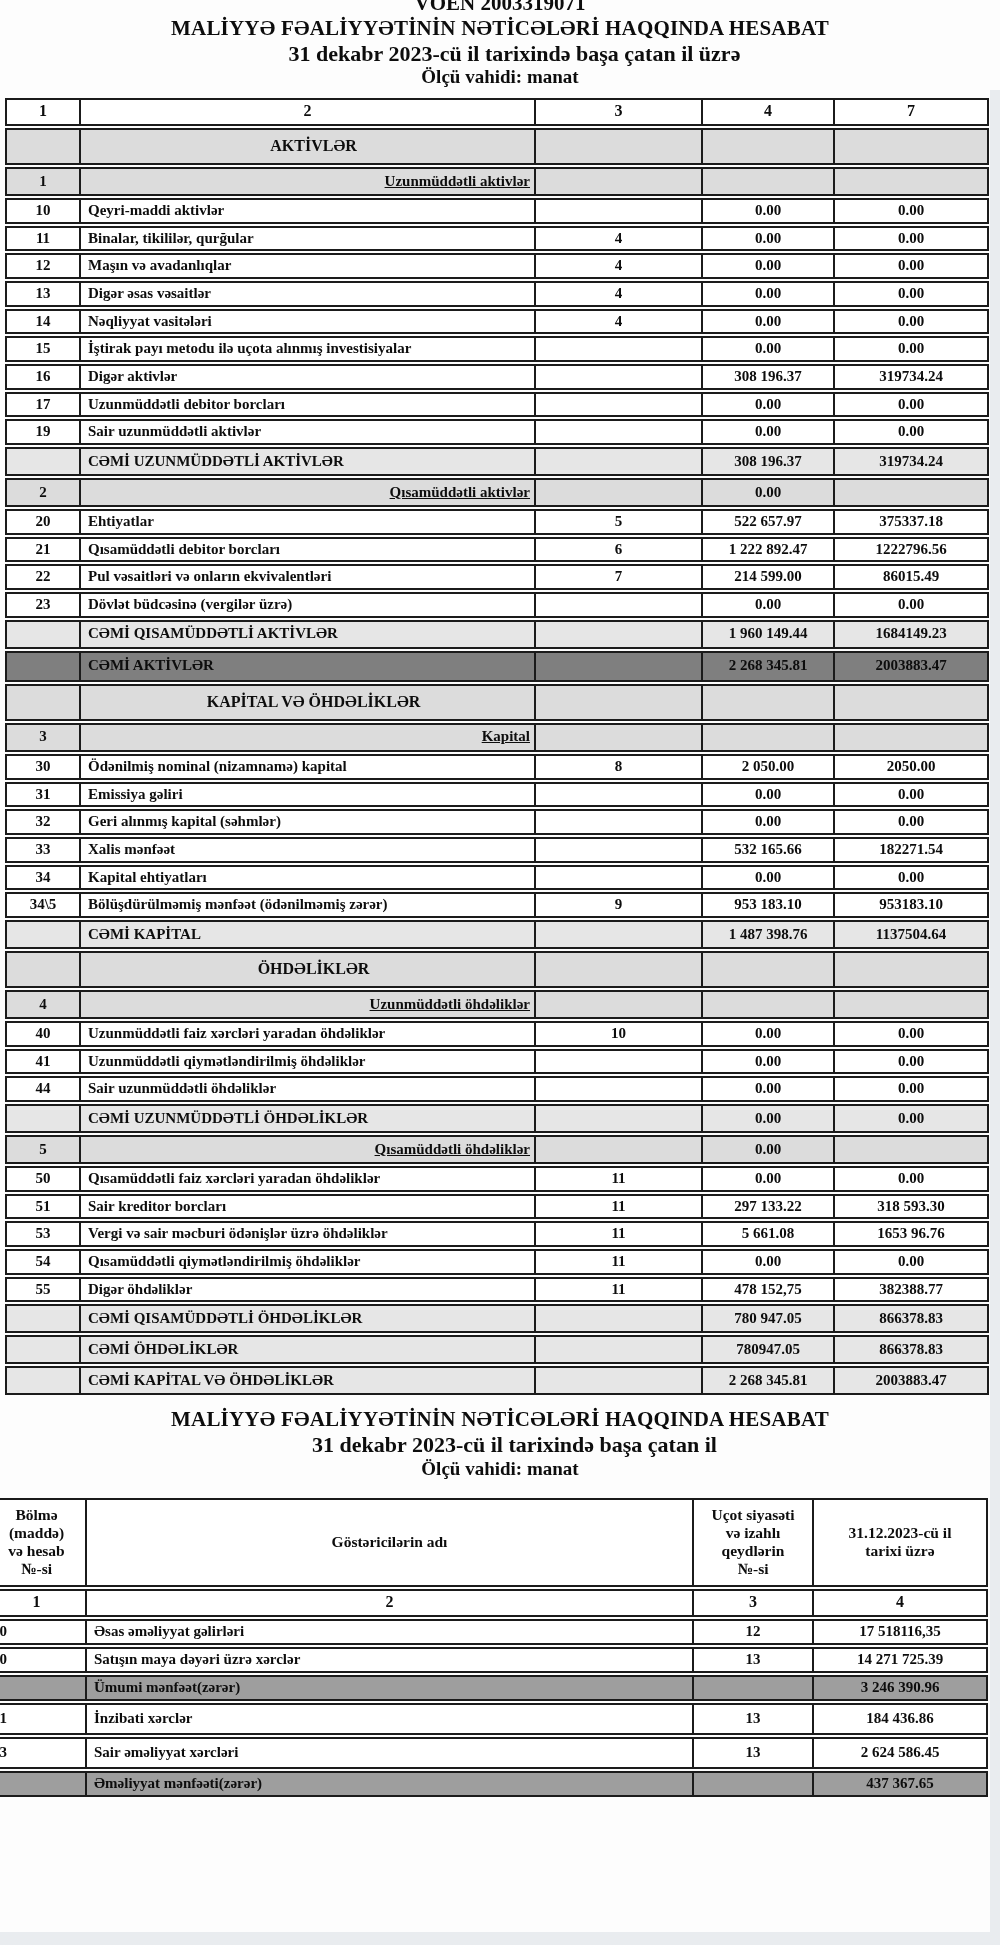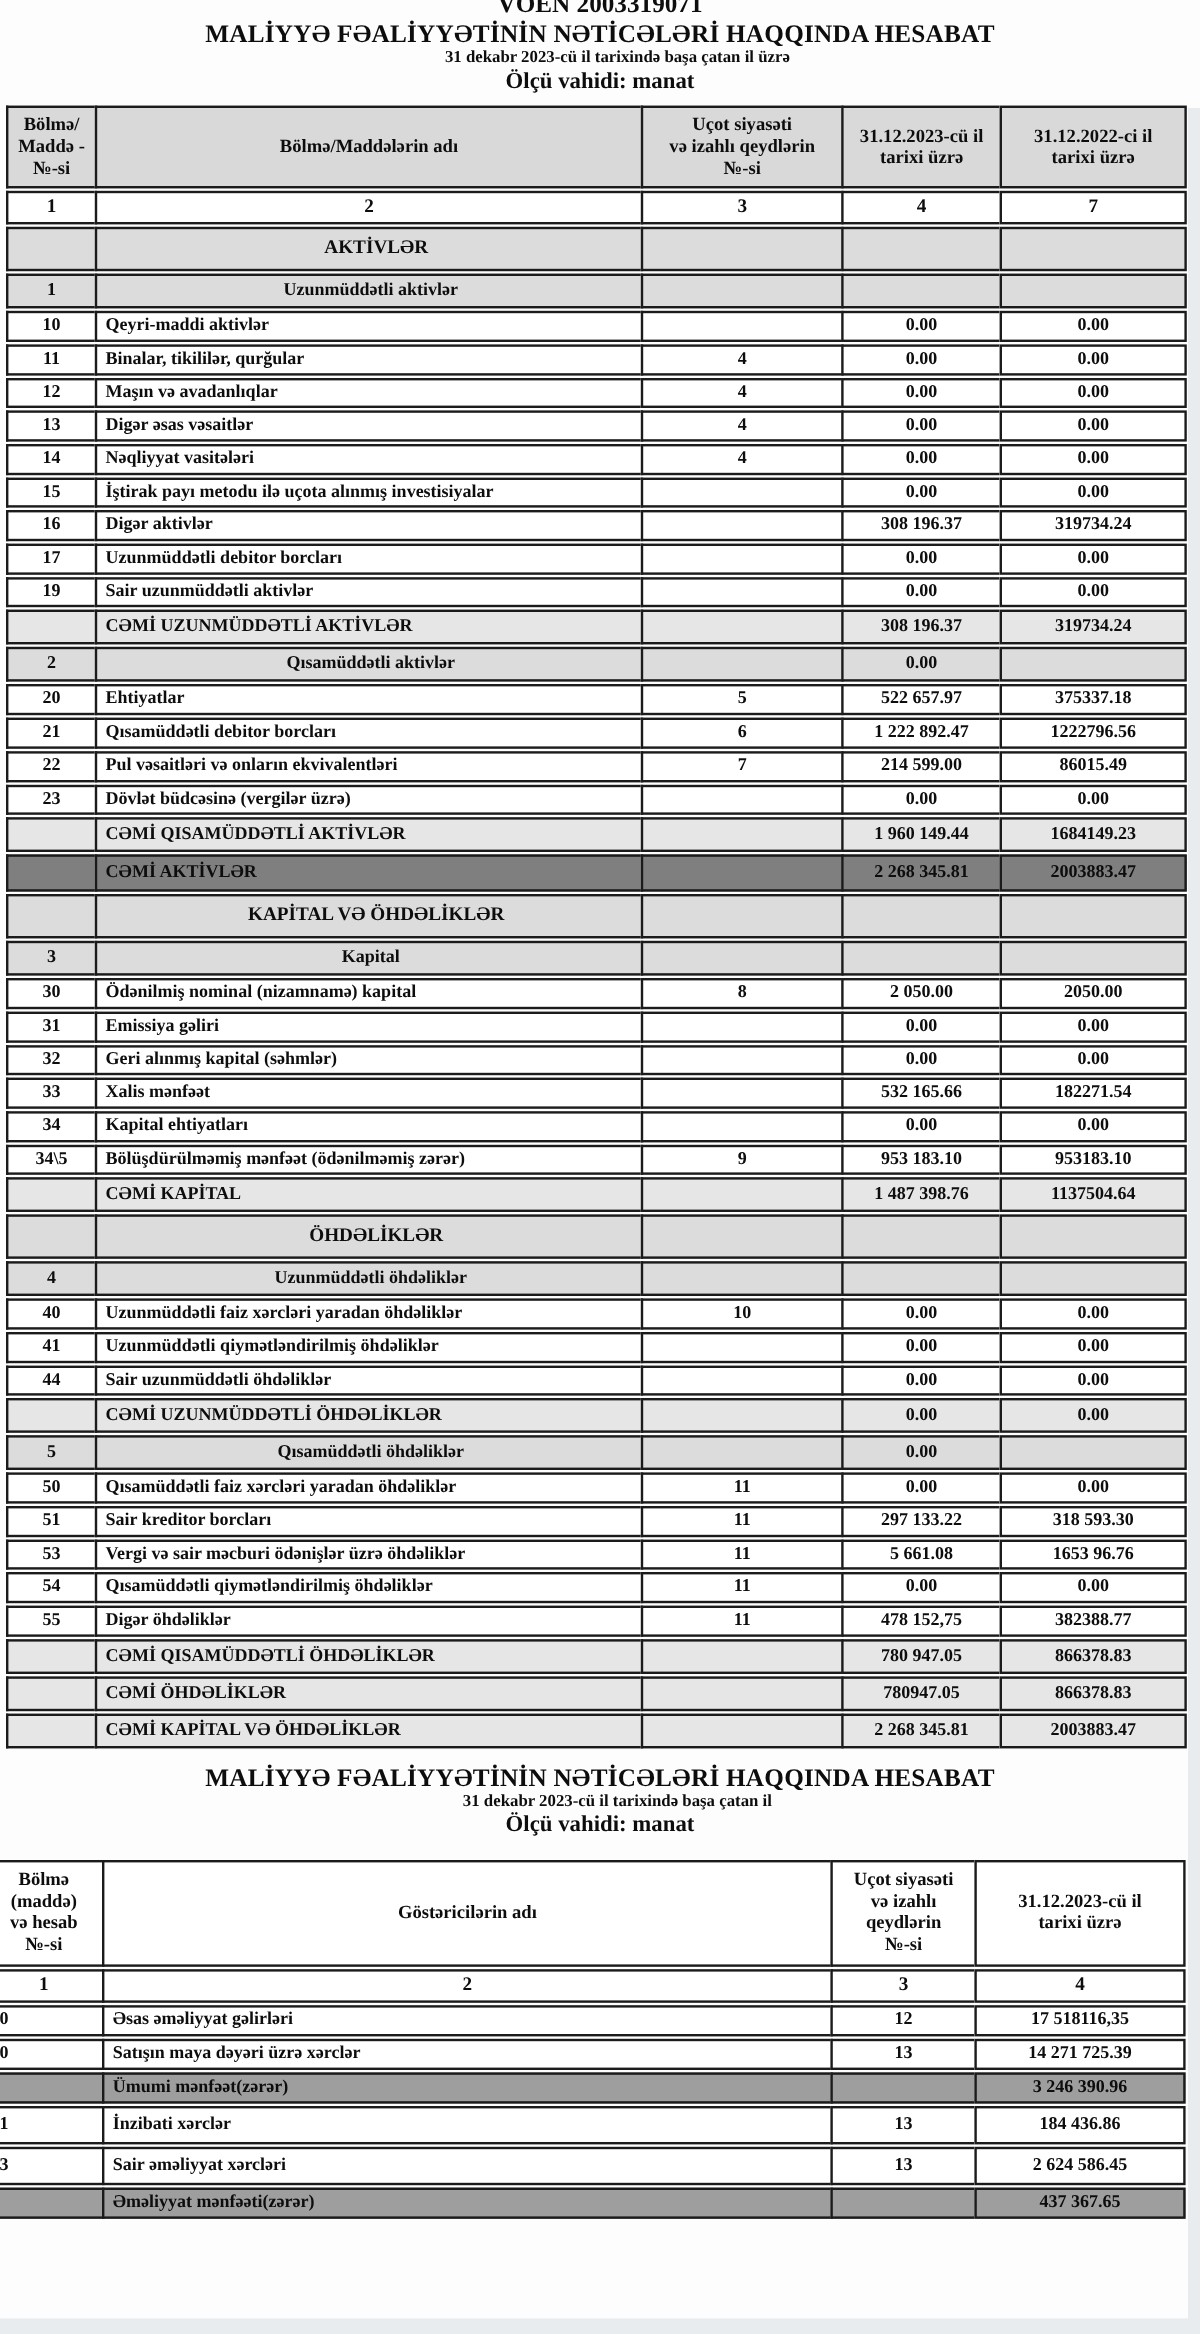--- a/index.html
+++ b/index.html
@@ -8,21 +8,21 @@
     font-family:"Liberation Serif","DejaVu Serif",serif;
     font-weight:bold;color:#0d0d0d;position:relative;
   }
   .page{width:1000px;height:1945px;overflow:hidden;position:relative;}
 
   
   .title-block{ text-align:center; line-height:1.18; overflow:hidden;}
   .tb1{margin-top:-9px;}
   .voen{font-size:21px;}
   .rep-title{font-size:21px; letter-spacing:.2px;}
-  .rep-sub{font-size:14px;padding-left:29px;}
+  .rep-sub{font-size:22px;padding-left:29px;}
   .rep-unit{font-size:19px; margin-bottom:7px;}
   .tb2{margin-top:10px; margin-bottom:8px;}
 
   
   table{
     border-collapse:separate;
     border-spacing:0 2px;
     table-layout:fixed;
     font-weight:bold;
   }
@@ -56,21 +56,21 @@
 
   
   .c-no{text-align:center;}
   .c-name{text-align:left;padding-left:7px;}
   .c-note{text-align:center;}
   .c-val{text-align:center;}
 
   
   tr.item td{background:#ffffff;}
   tr.section td{background:var(--secbg);}
-  tr.section td.c-name{text-align:center;}
+  tr.section td.c-name{text-align:right;text-decoration:underline;}
   tr.section{height:29px !important;}
   tr.sectionmain td{background:var(--secbg);}
   tr.sectionmain td.c-name{text-align:center;font-size:16px;padding-left:16px;}
   tr.sectionmain{height:37px !important;}
   tr.total td{background:var(--totbg);}
   tr.total{height:29px !important;}
   tr.grand td{background:var(--grandbg);}
   tr.grand{height:31px !important;}
   tr.dark td{background:var(--darkbg);}
 
@@ -92,33 +92,20 @@
 
   <table class="t1">
     <colgroup>
       <col style="width:74px">
         <col style="width:455px">
         <col style="width:167px">
         <col style="width:132px">
         <col style="width:156px">
     </colgroup>
     <thead>
-      <tr>
-        <th>Bölmə/
-Maddə -
-№-si</th>
-        <th>Bölmə/Maddələrin adı</th>
-        <th>Uçot siyasəti
-və izahlı qeydlərin
-№-si</th>
-        <th>31.12.2023-cü il
-tarixi üzrə</th>
-        <th>31.12.2022-ci il
-tarixi üzrə</th>
-      </tr>
       <tr class="numrow">
         <th>1</th>
         <th>2</th>
         <th>3</th>
         <th>4</th>
         <th>7</th>
       </tr>
     </thead>
     <tbody id="t1-body">
         <tr class="sectionmain">

